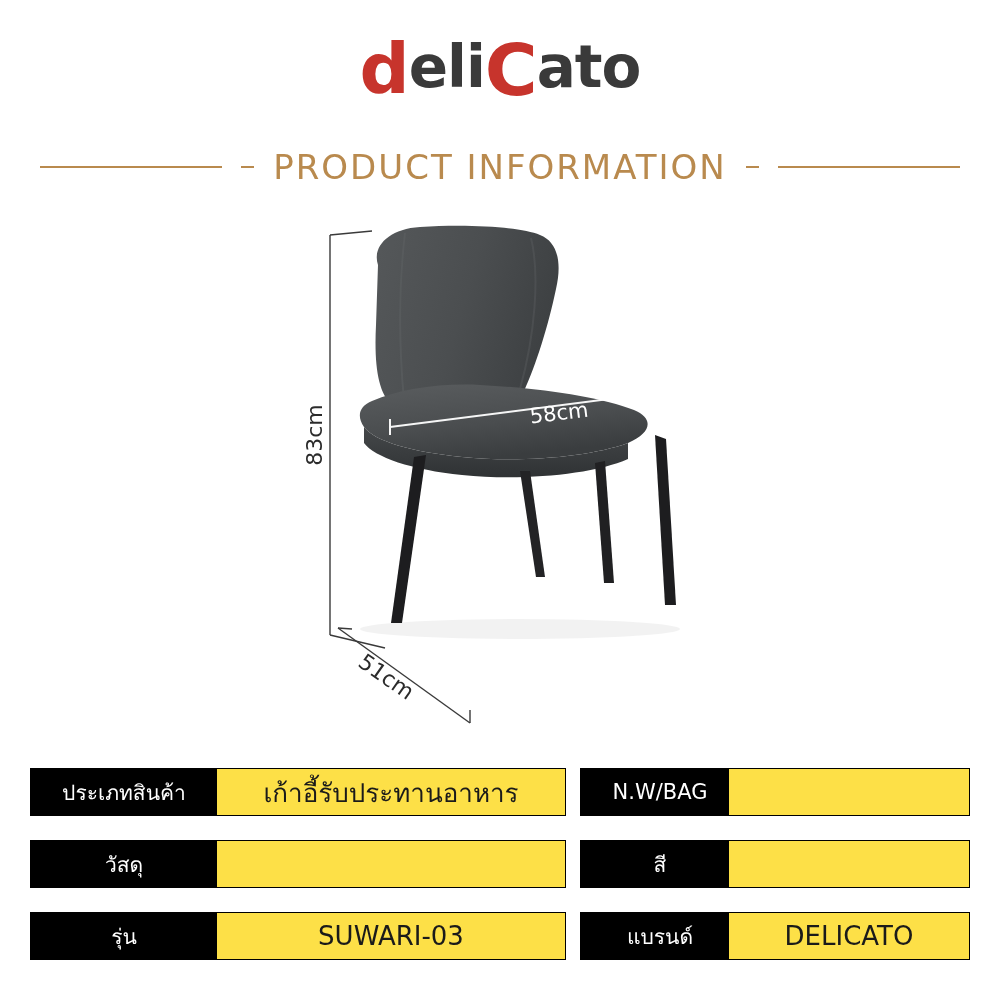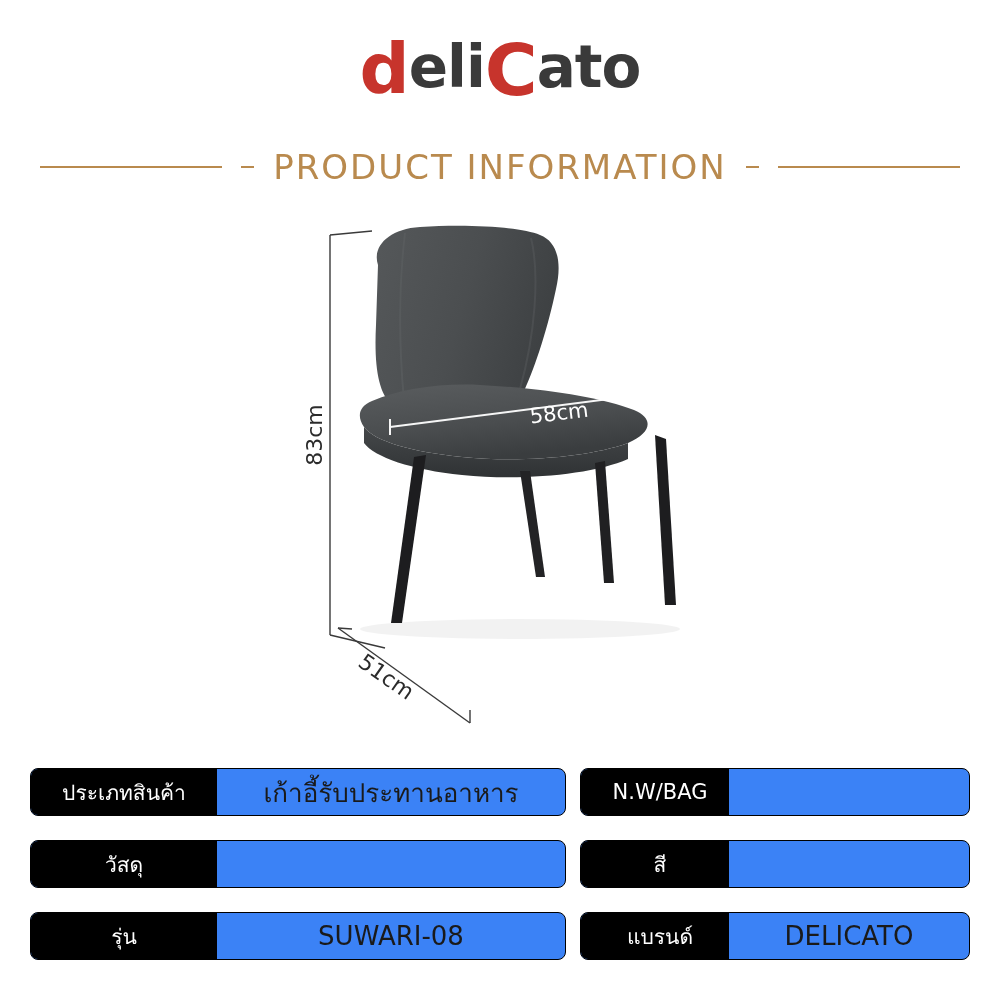--- a/index.html
+++ b/index.html
@@ -89,22 +89,22 @@
     display: grid;
     grid-template-columns: 536px 1fr;
     grid-auto-rows: 48px;
     row-gap: 24px;
     column-gap: 14px;
   }
   .spec-row {
     display: flex;
     align-items: stretch;
     border: 1.6px solid #000;
-    border-radius: 8px;
-    background: #3b82f6;
+    border-radius: 0;
+    background: #fde047;
     overflow: hidden;
   }
   .spec-label {
     background: #000;
     color: #fff;
     display: flex;
     align-items: center;
     justify-content: center;
     padding: 0 14px;
     font-size: 21px;
@@ -227,21 +227,21 @@
     <div class="spec-row">
       <div class="spec-label w-left">วัสดุ</div>
     </div>
 
     <div class="spec-row">
       <div class="spec-label w-right">สี</div>
     </div>
 
     <div class="spec-row">
       <div class="spec-label w-left">รุ่น</div>
-      <div class="spec-value">SUWARI-08</div>
+      <div class="spec-value">SUWARI-03</div>
     </div>
 
     <div class="spec-row">
       <div class="spec-label w-right">แบรนด์</div>
       <div class="spec-value">DELICATO</div>
     </div>
 
   </div>
 
 </div>

